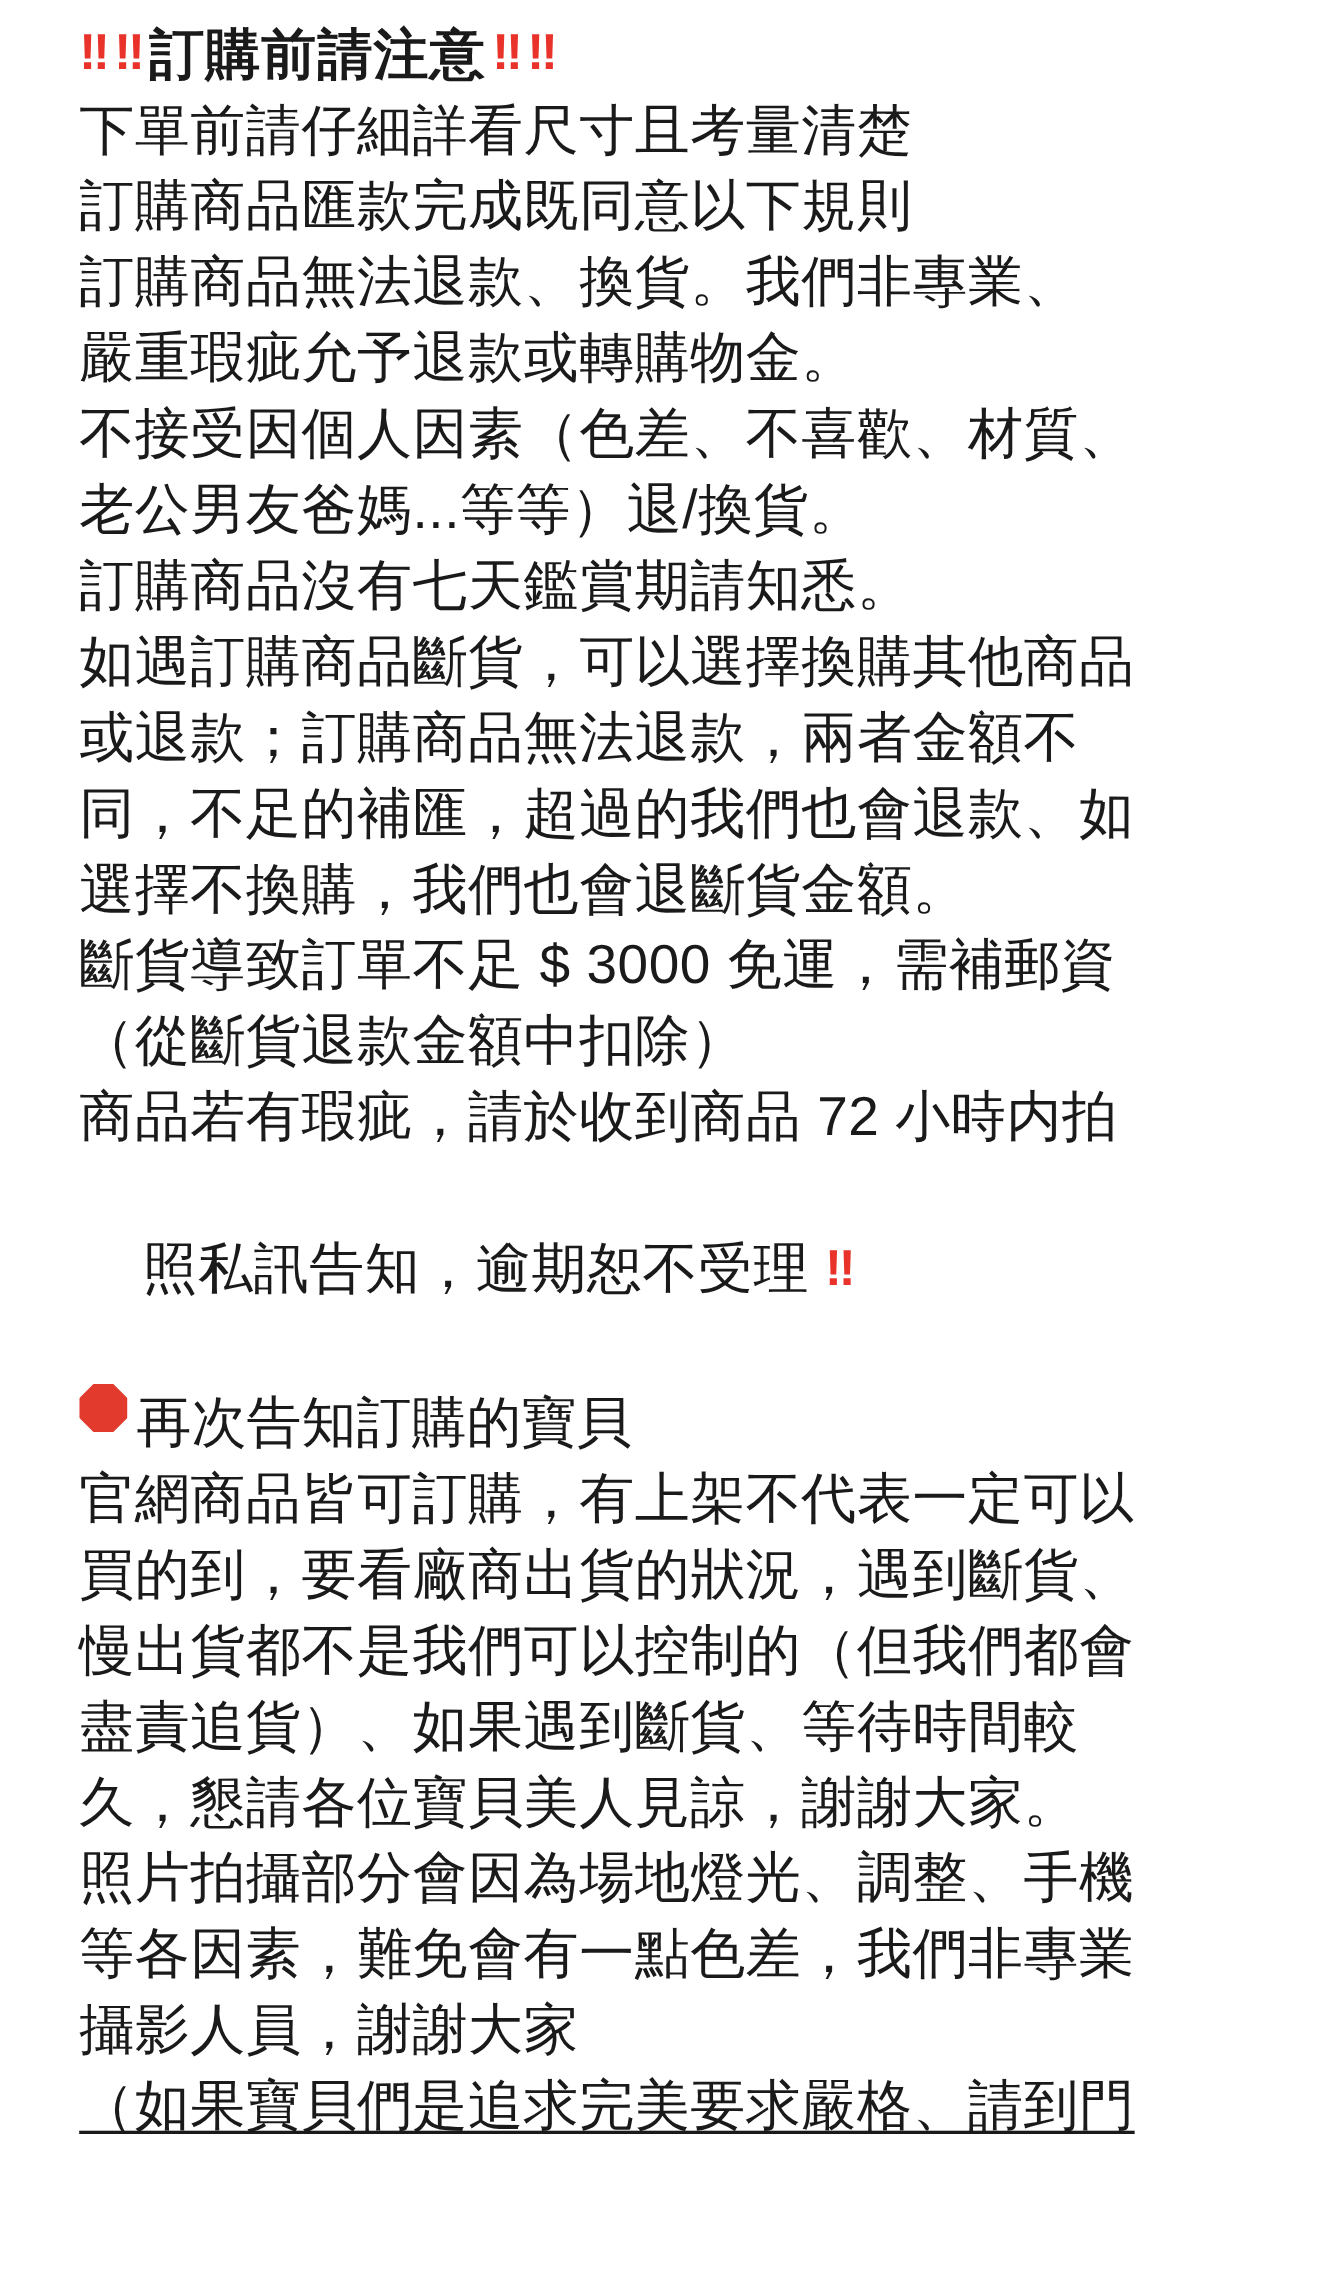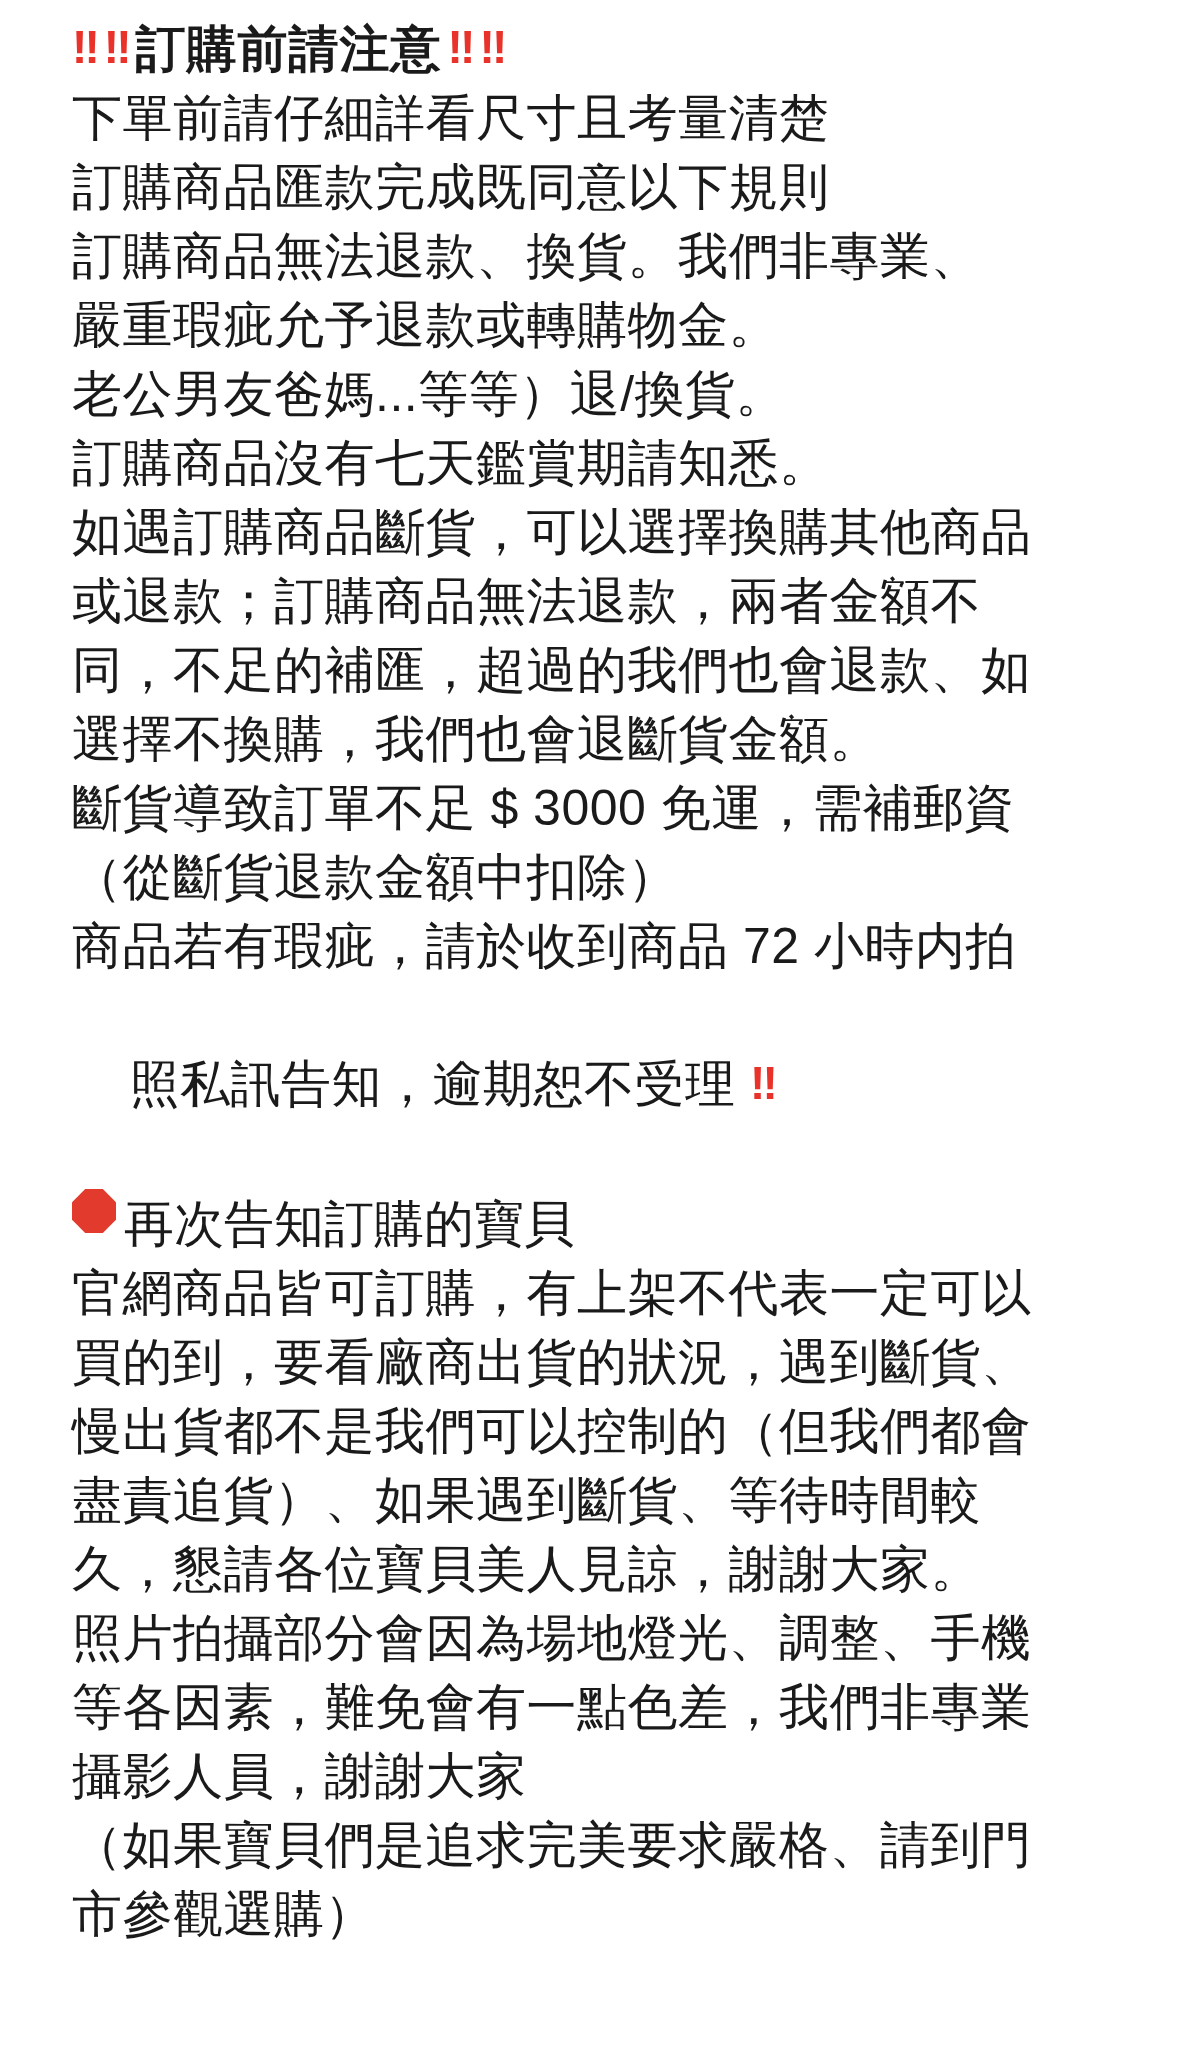--- a/index.html
+++ b/index.html
@@ -65,20 +65,21 @@
     vertical-align: -6px;
     margin-right: 8px;
   }
   .red-line {
     display: flex;
     align-items: flex-start;
     font-size: 50px;
     line-height: 70px;
   }
   .underline-block {
+    text-decoration: underline;
     text-underline-offset: 6px;
     text-decoration-thickness: 3px;
   }
 </style>
 </head>
 <body>
 
 <div class="notice-sheet">
 
   <div class="title-line">
@@ -86,20 +87,21 @@
     <span class="bang">‼</span>
     <span class="title-text">訂購前請注意</span>
     <span class="bang">‼</span>
     <span class="bang">‼</span>
   </div>
 
   <div class="line">下單前請仔細詳看尺寸且考量清楚</div>
   <div class="line">訂購商品匯款完成既同意以下規則</div>
   <div class="line">訂購商品無法退款、換貨。我們非專業、</div>
   <div class="line">嚴重瑕疵允予退款或轉購物金。</div>
+  <div class="line">不接受因個人因素（色差、不喜歡、材質、</div>
   <div class="line">老公男友爸媽...等等）退/換貨。</div>
   <div class="line">訂購商品沒有七天鑑賞期請知悉。</div>
   <div class="line">如遇訂購商品斷貨，可以選擇換購其他商品</div>
   <div class="line">或退款；訂購商品無法退款，兩者金額不</div>
   <div class="line">同，不足的補匯，超過的我們也會退款、如</div>
   <div class="line">選擇不換購，我們也會退斷貨金額。</div>
   <div class="line">斷貨導致訂單不足 $ 3000 免運，需補郵資</div>
   <div class="line">（從斷貨退款金額中扣除）</div>
   <div class="line">商品若有瑕疵，請於收到商品 72 小時内拍</div>
 
@@ -115,15 +117,14 @@
   <div class="line">官網商品皆可訂購，有上架不代表一定可以</div>
   <div class="line">買的到，要看廠商出貨的狀況，遇到斷貨、</div>
   <div class="line">慢出貨都不是我們可以控制的（但我們都會</div>
   <div class="line">盡責追貨）、如果遇到斷貨、等待時間較</div>
   <div class="line">久，懇請各位寶貝美人見諒，謝謝大家。</div>
   <div class="line">照片拍攝部分會因為場地燈光、調整、手機</div>
   <div class="line">等各因素，難免會有一點色差，我們非專業</div>
   <div class="line">攝影人員，謝謝大家</div>
 
   <div class="line underline-block">（如果寶貝們是追求完美要求嚴格、請到門</div>
-  <div class="line underline-block">市參觀選購）</div>
 
 </div>
 
 </body></html>

